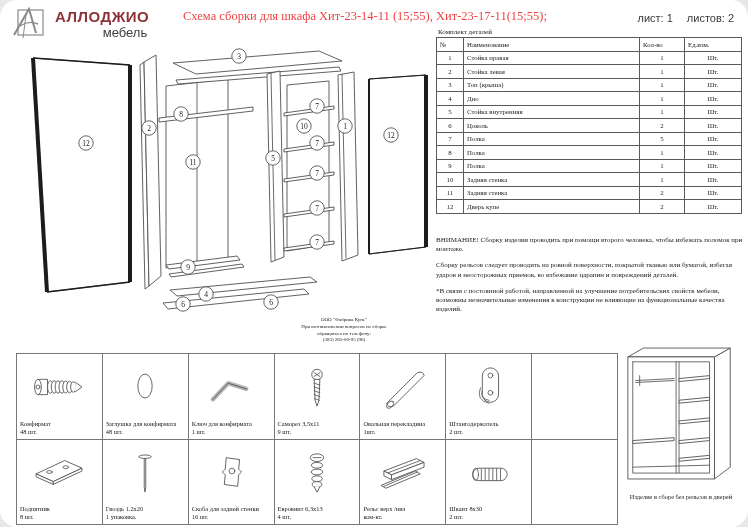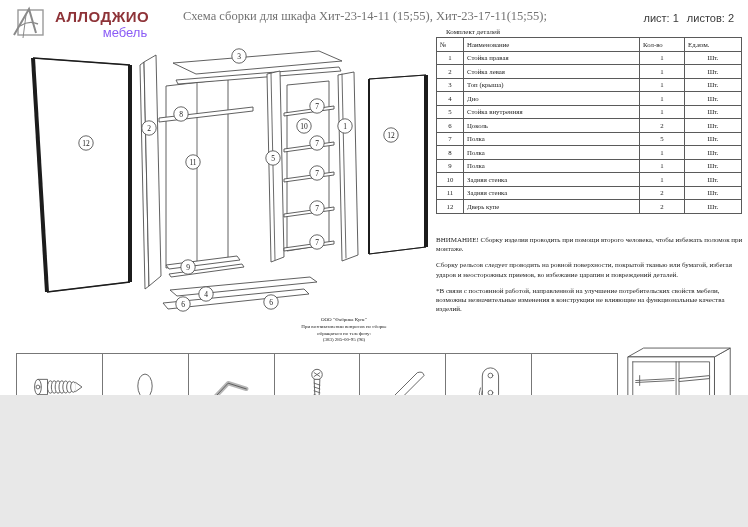--- a/index.html
+++ b/index.html
@@ -1,30 +1,30 @@
 <!DOCTYPE html>
 <html><head>
 <meta charset="utf-8">
 <style>
   html,body{margin:0;padding:0;background:#e8e8e8;}
-  .page{position:relative;width:748px;height:395px;background:#fff;overflow:hidden;
-        font-family:"Liberation Serif",serif;color:#1c1c1c;}
+  .page{position:relative;width:748px;height:527px;background:#fff;overflow:hidden;
+        font-family:"Liberation Serif",serif;color:#1c1c1c;border-radius:17px;}
   
   .logo{position:absolute;left:12px;top:6px;display:flex;align-items:flex-start;gap:7px;}
   .logo-text{padding-top:3px;}
   .brand{font-family:"Liberation Sans",sans-serif;font-weight:bold;font-size:15px;
          letter-spacing:.5px;color:#8e3338;line-height:1;}
-  .brand-sub{font-family:"Liberation Sans",sans-serif;font-size:13px;color:#8b5cf6;
+  .brand-sub{font-family:"Liberation Sans",sans-serif;font-size:13px;color:#404040;
              text-align:right;padding-right:2px;margin-top:2px;line-height:1;}
-  .title{position:absolute;left:183px;top:9px;width:390px;font-size:12.5px;line-height:1.25;color:#737373;}
+  .title{position:absolute;left:183px;top:9px;width:390px;font-size:12.5px;line-height:1.25;color:#ef4444;}
   .sheet-info{position:absolute;right:14px;top:12px;font-family:"Liberation Sans",sans-serif;
-              font-size:11px;color:#3a3a3a;display:flex;gap:8px;}
+              font-size:11px;color:#3a3a3a;display:flex;gap:14px;}
   
   .parts{position:absolute;left:436px;top:28px;width:306px;}
-  .parts-caption{font-size:7px;margin:0 0 1px 10px;}
+  .parts-caption{font-size:7px;margin:0 0 1px 2px;}
   .parts-table{border-collapse:collapse;width:100%;table-layout:fixed;}
   .parts-table th,.parts-table td{border:1px solid #5a5a5a;font-size:6.8px;font-weight:normal;
        padding:1.5px 3px;height:9.5px;overflow:hidden;white-space:nowrap;}
   .parts-table th{text-align:left;}
   .c-num,.th-num{width:20px;text-align:center;}
   .c-qty,.th-qty{width:38px;text-align:center;}
   .c-unit,.th-unit{width:50px;text-align:center;}
   .th-qty,.th-unit{text-align:center;}
   
   .notes{position:absolute;left:436px;top:236px;width:310px;font-size:7px;line-height:1.32;}

